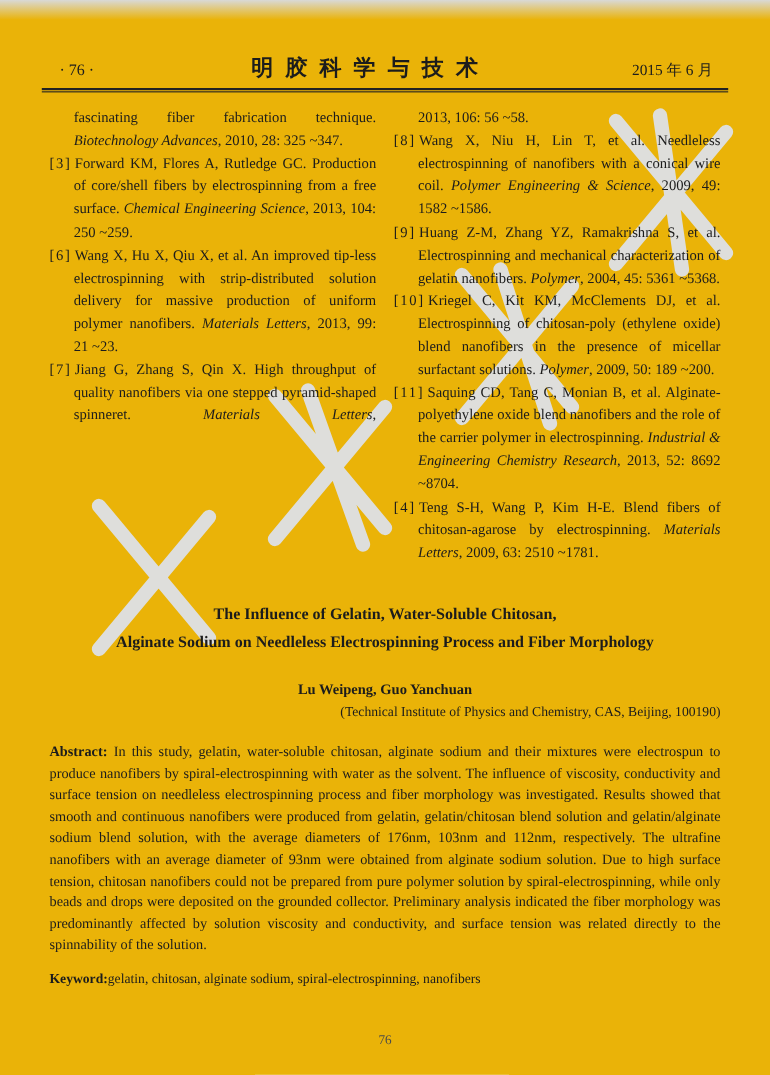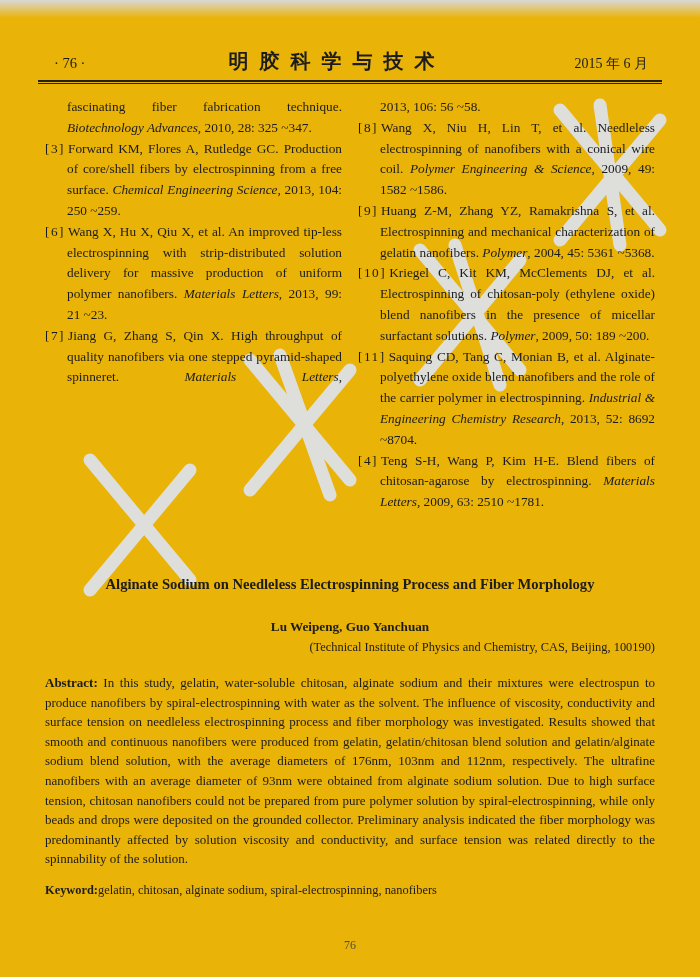--- a/index.html
+++ b/index.html
@@ -134,21 +134,21 @@
           <p class="ref cont"><span>2013, 106: 56 ~58.</span></p>
           <p class="ref"><span class="ref-label">[8]</span><span>Wang X, Niu H, Lin T, et al. Needleless electrospinning of nanofibers with a conical wire coil. </span><i>Polymer Engineering &amp; Science</i><span>, 2009, 49: 1582 ~1586.</span></p>
           <p class="ref"><span class="ref-label">[9]</span><span>Huang Z-M, Zhang YZ, Ramakrishna S, et al. Electrospinning and mechanical characterization of gelatin nanofibers. </span><i>Polymer</i><span>, 2004, 45: 5361 ~5368.</span></p>
           <p class="ref"><span class="ref-label">[10]</span><span>Kriegel C, Kit KM, McClements DJ, et al. Electrospinning of chitosan-poly (ethylene oxide) blend nanofibers in the presence of micellar surfactant solutions. </span><i>Polymer</i><span>, 2009, 50: 189 ~200.</span></p>
           <p class="ref"><span class="ref-label">[11]</span><span>Saquing CD, Tang C, Monian B, et al. Alginate-polyethylene oxide blend nanofibers and the role of the carrier polymer in electrospinning. </span><i>Industrial &amp; Engineering Chemistry Research</i><span>, 2013, 52: 8692 ~8704.</span></p>
           <p class="ref"><span class="ref-label">[4]</span><span>Teng S-H, Wang P, Kim H-E. Blend fibers of chitosan-agarose by electrospinning. </span><i>Materials Letters</i><span>, 2009, 63: 2510 ~1781.</span></p>
         </div>
     </main>
 
     <section class="article">
-      <h1 class="article-title"><br><span>Alginate Sodium on Needleless Electrospinning Process and Fiber Morphology</span></h1>
+      <h1 class="article-title"><span>The Influence of Gelatin, Water-Soluble Chitosan,</span><br><span>Alginate Sodium on Needleless Electrospinning Process and Fiber Morphology</span></h1>
 
       <div class="article-authors">Lu Weipeng, Guo Yanchuan</div>
 
       <div class="article-affiliation">(Technical Institute of Physics and Chemistry, CAS, Beijing, 100190)</div>
 
       <p class="abstract"><b>Abstract:</b> <span>In this study, gelatin, water-soluble chitosan, alginate sodium and their mixtures were electrospun to produce nanofibers by spiral-electrospinning with water as the solvent. The influence of viscosity, conductivity and surface tension on needleless electrospinning process and fiber morphology was investigated. Results showed that smooth and continuous nanofibers were produced from gelatin, gelatin/chitosan blend solution and gelatin/alginate sodium blend solution, with the average diameters of 176nm, 103nm and 112nm, respectively. The ultrafine nanofibers with an average diameter of 93nm were obtained from alginate sodium solution. Due to high surface tension, chitosan nanofibers could not be prepared from pure polymer solution by spiral-electrospinning, while only beads and drops were deposited on the grounded collector. Preliminary analysis indicated the fiber morphology was predominantly affected by solution viscosity and conductivity, and surface tension was related directly to the spinnability of the solution.</span></p>
 
       <p class="keywords"><b>Keyword:</b><span>gelatin, chitosan, alginate sodium, spiral-electrospinning, nanofibers</span></p>
     </section>
 

